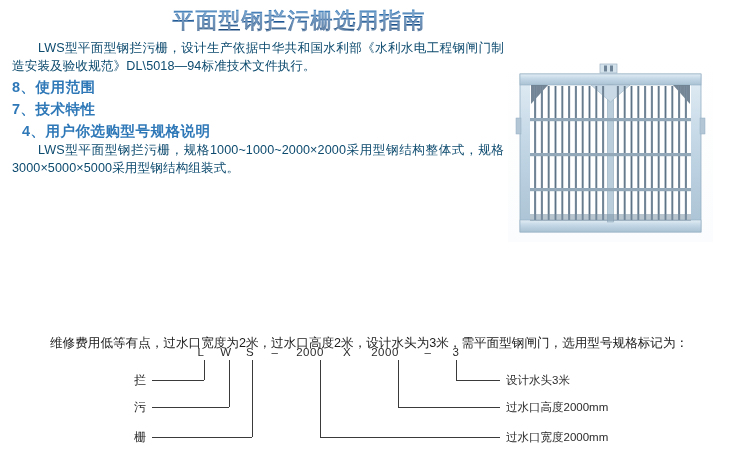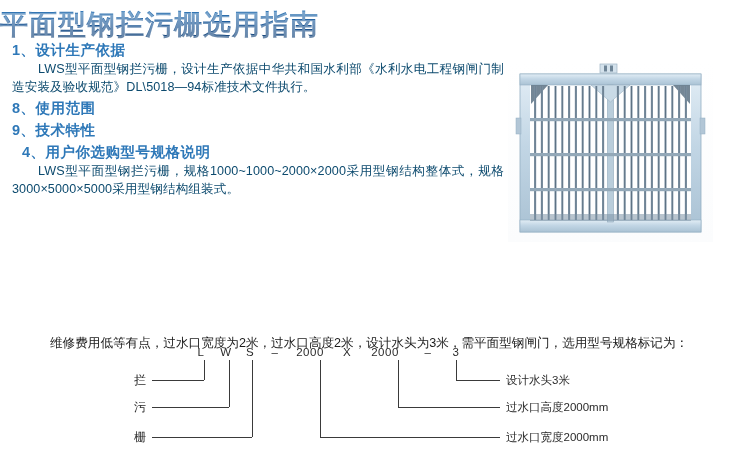--- a/index.html
+++ b/index.html
@@ -16,22 +16,23 @@
     color: #262626;
     -webkit-font-smoothing: antialiased;
   }
 
   
   .doc-title {
     position: absolute;
     top: 6px;
     left: 0;
     width: 598px;
+    text-align: center;
     font-family: "Liberation Serif", "DejaVu Serif", serif;
-    font-size: 28px;
+    font-size: 22px;
     font-weight: bold;
     letter-spacing: 1px;
     color: #1F5FA0;
     background: linear-gradient(180deg, #3E86C4 0%, #1B5390 55%, #16406f 100%);
     -webkit-background-clip: text;
     background-clip: text;
     -webkit-text-fill-color: transparent;
     text-shadow: 0 1px 0 rgba(255,255,255,0.35);
   }
 
@@ -104,30 +105,29 @@
   .cn-label { font-size: 12px; }
 </style>
 </head>
 <body>
 
 <div class="doc-title">平面型钢拦污栅选用指南</div>
 
 <div class="col-text">
 
   <div class="section">
-    <p class="sec-head">1、设计生产依据</p>
     <p class="sec-body"><span class="ind"></span><span>LWS型平面型钢拦污栅，设计生产依据中华共和国水利部《水利水电工程钢闸门制造安装及验收规范》DL\5018—94标准技术文件执行。</span></p>
   </div>
 
   <div class="section">
     <p class="sec-head">8、使用范围</p>
   </div>
 
   <div class="section">
-    <p class="sec-head">9、技术特性</p>
+    <p class="sec-head">7、技术特性</p>
   </div>
 
   <div class="section">
     <p class="sec-head indent-more">4、用户你选购型号规格说明</p>
     <p class="sec-body"><span class="ind"></span><span>LWS型平面型钢拦污栅，规格1000~1000~2000×2000采用型钢结构整体式，规格3000×5000×5000采用型钢结构组装式。</span></p>
   </div>
 
 </div>
 
 <p class="closing"><span class="ind"></span><span>维修费用低等有点，过水口宽度为2米，过水口高度2米，设计水头为3米，需平面型钢闸门，选用型号规格标记为：</span></p>

